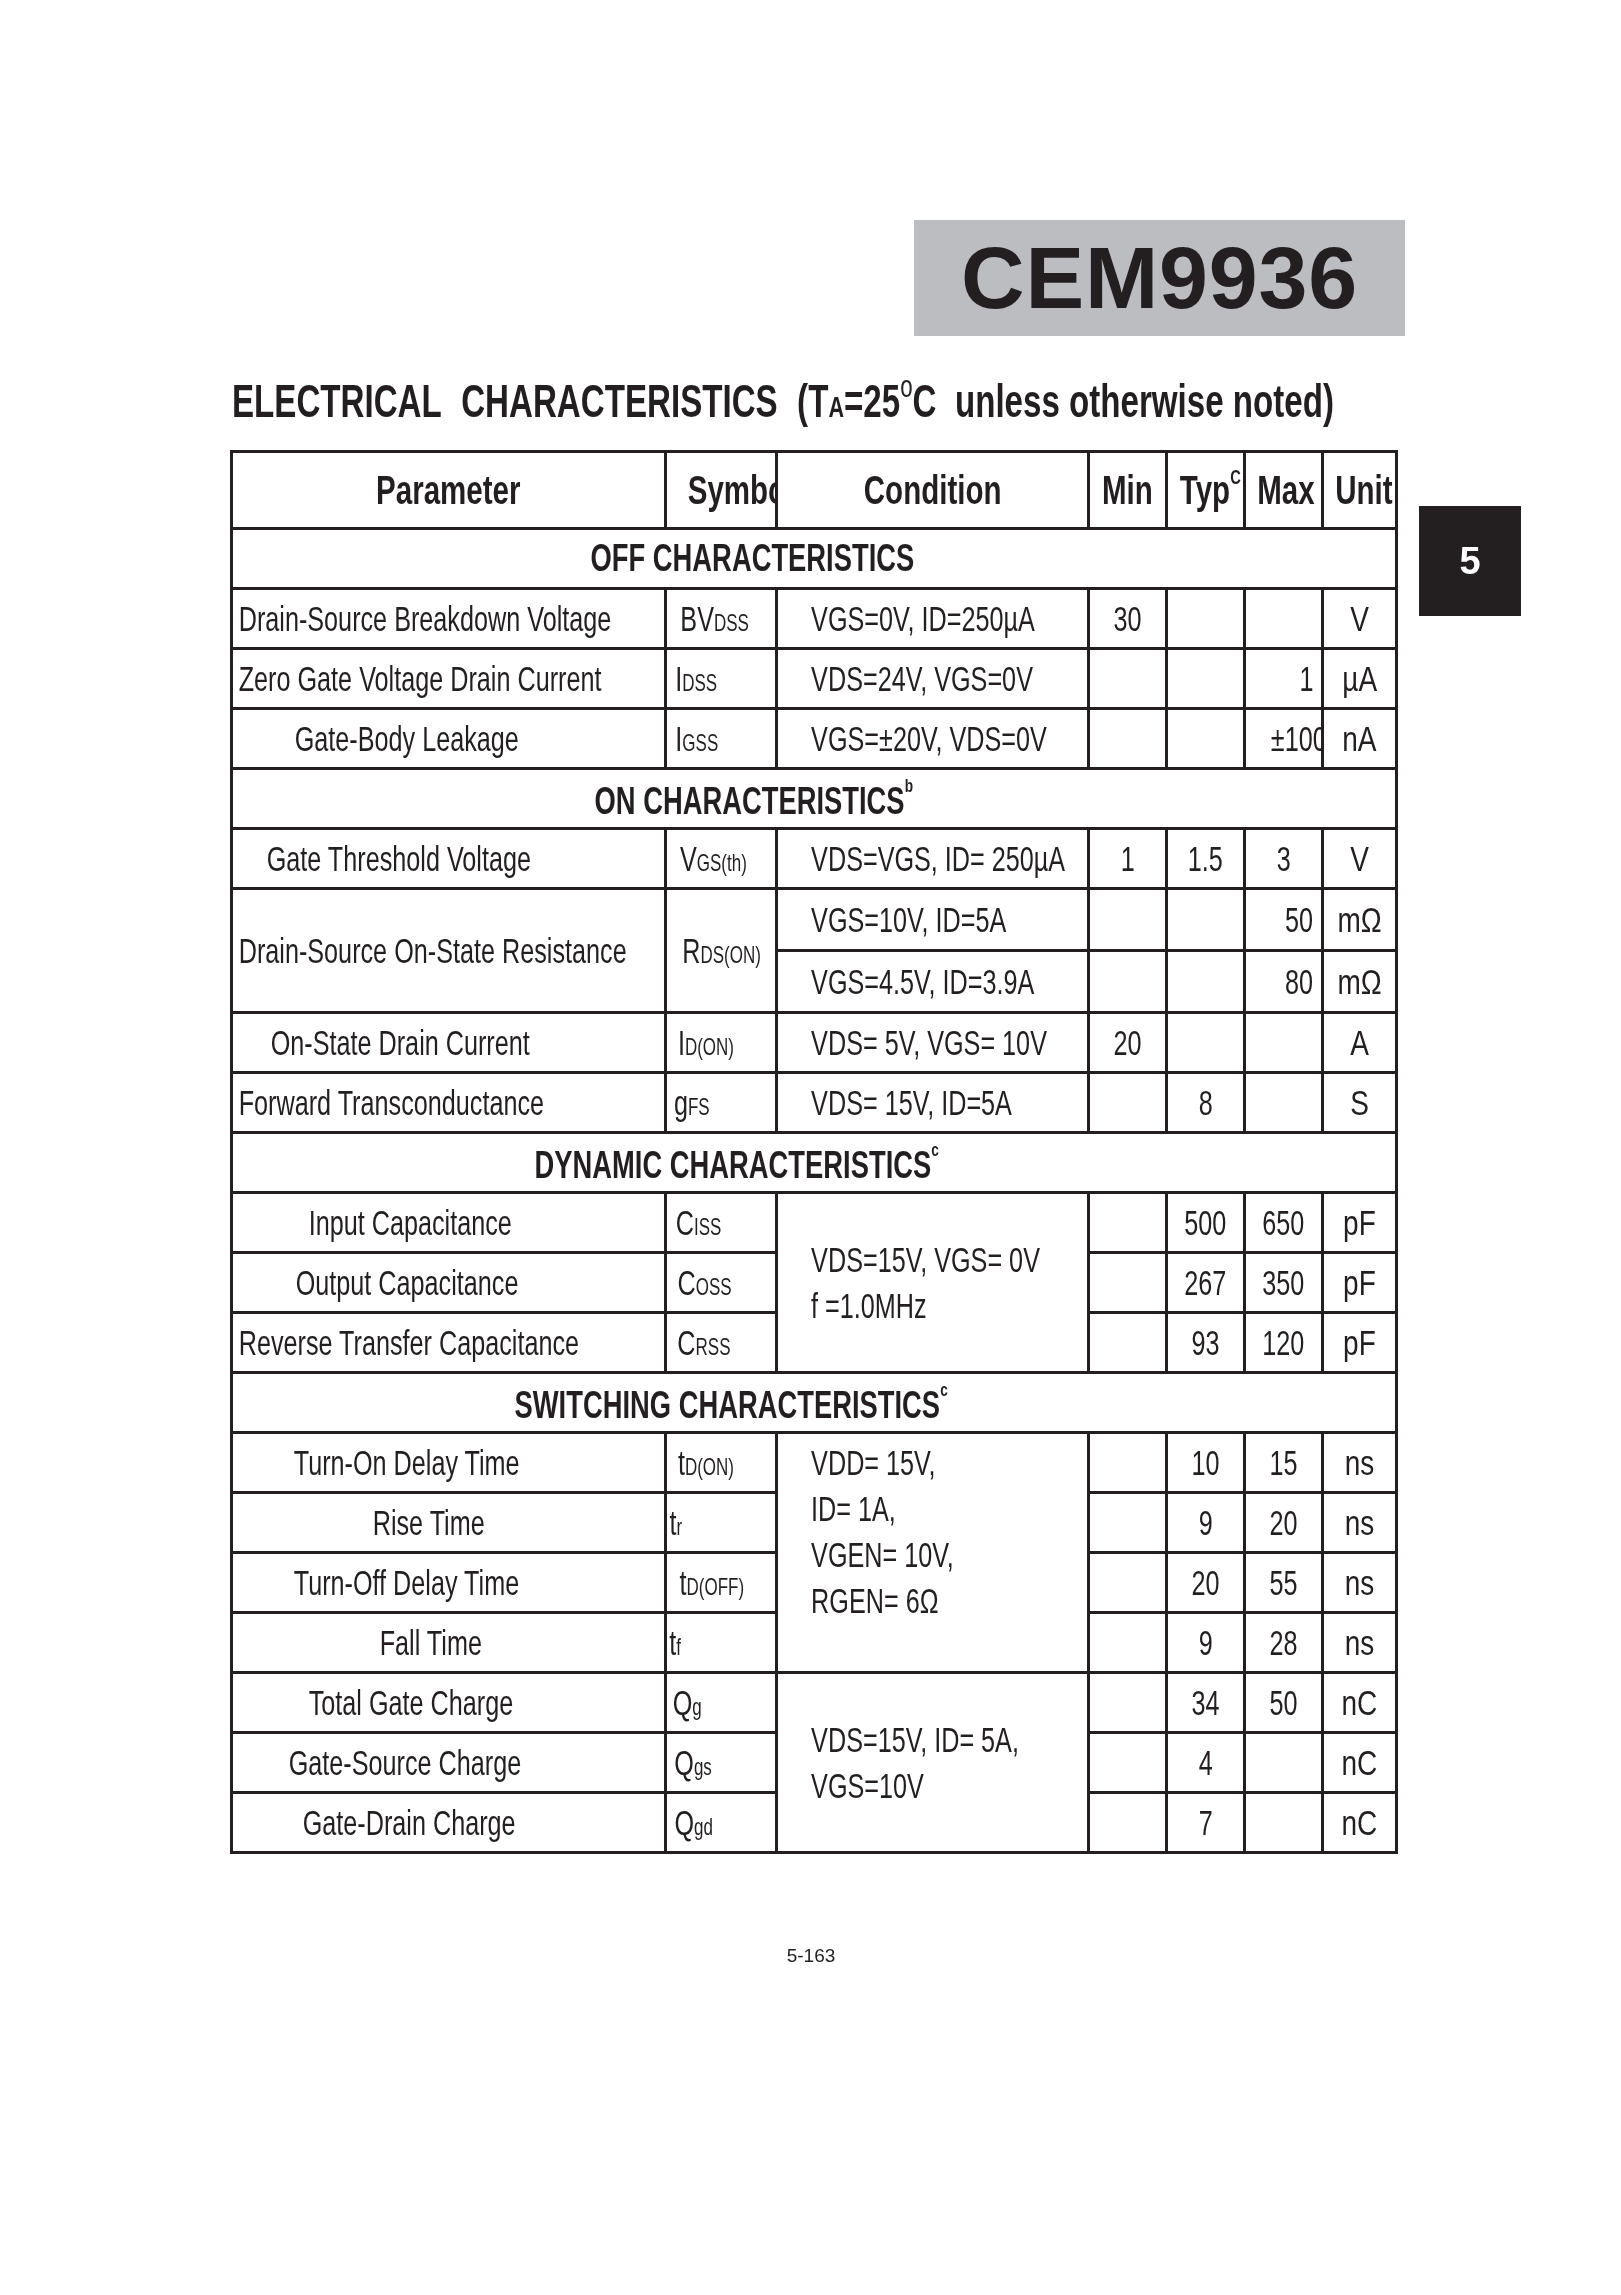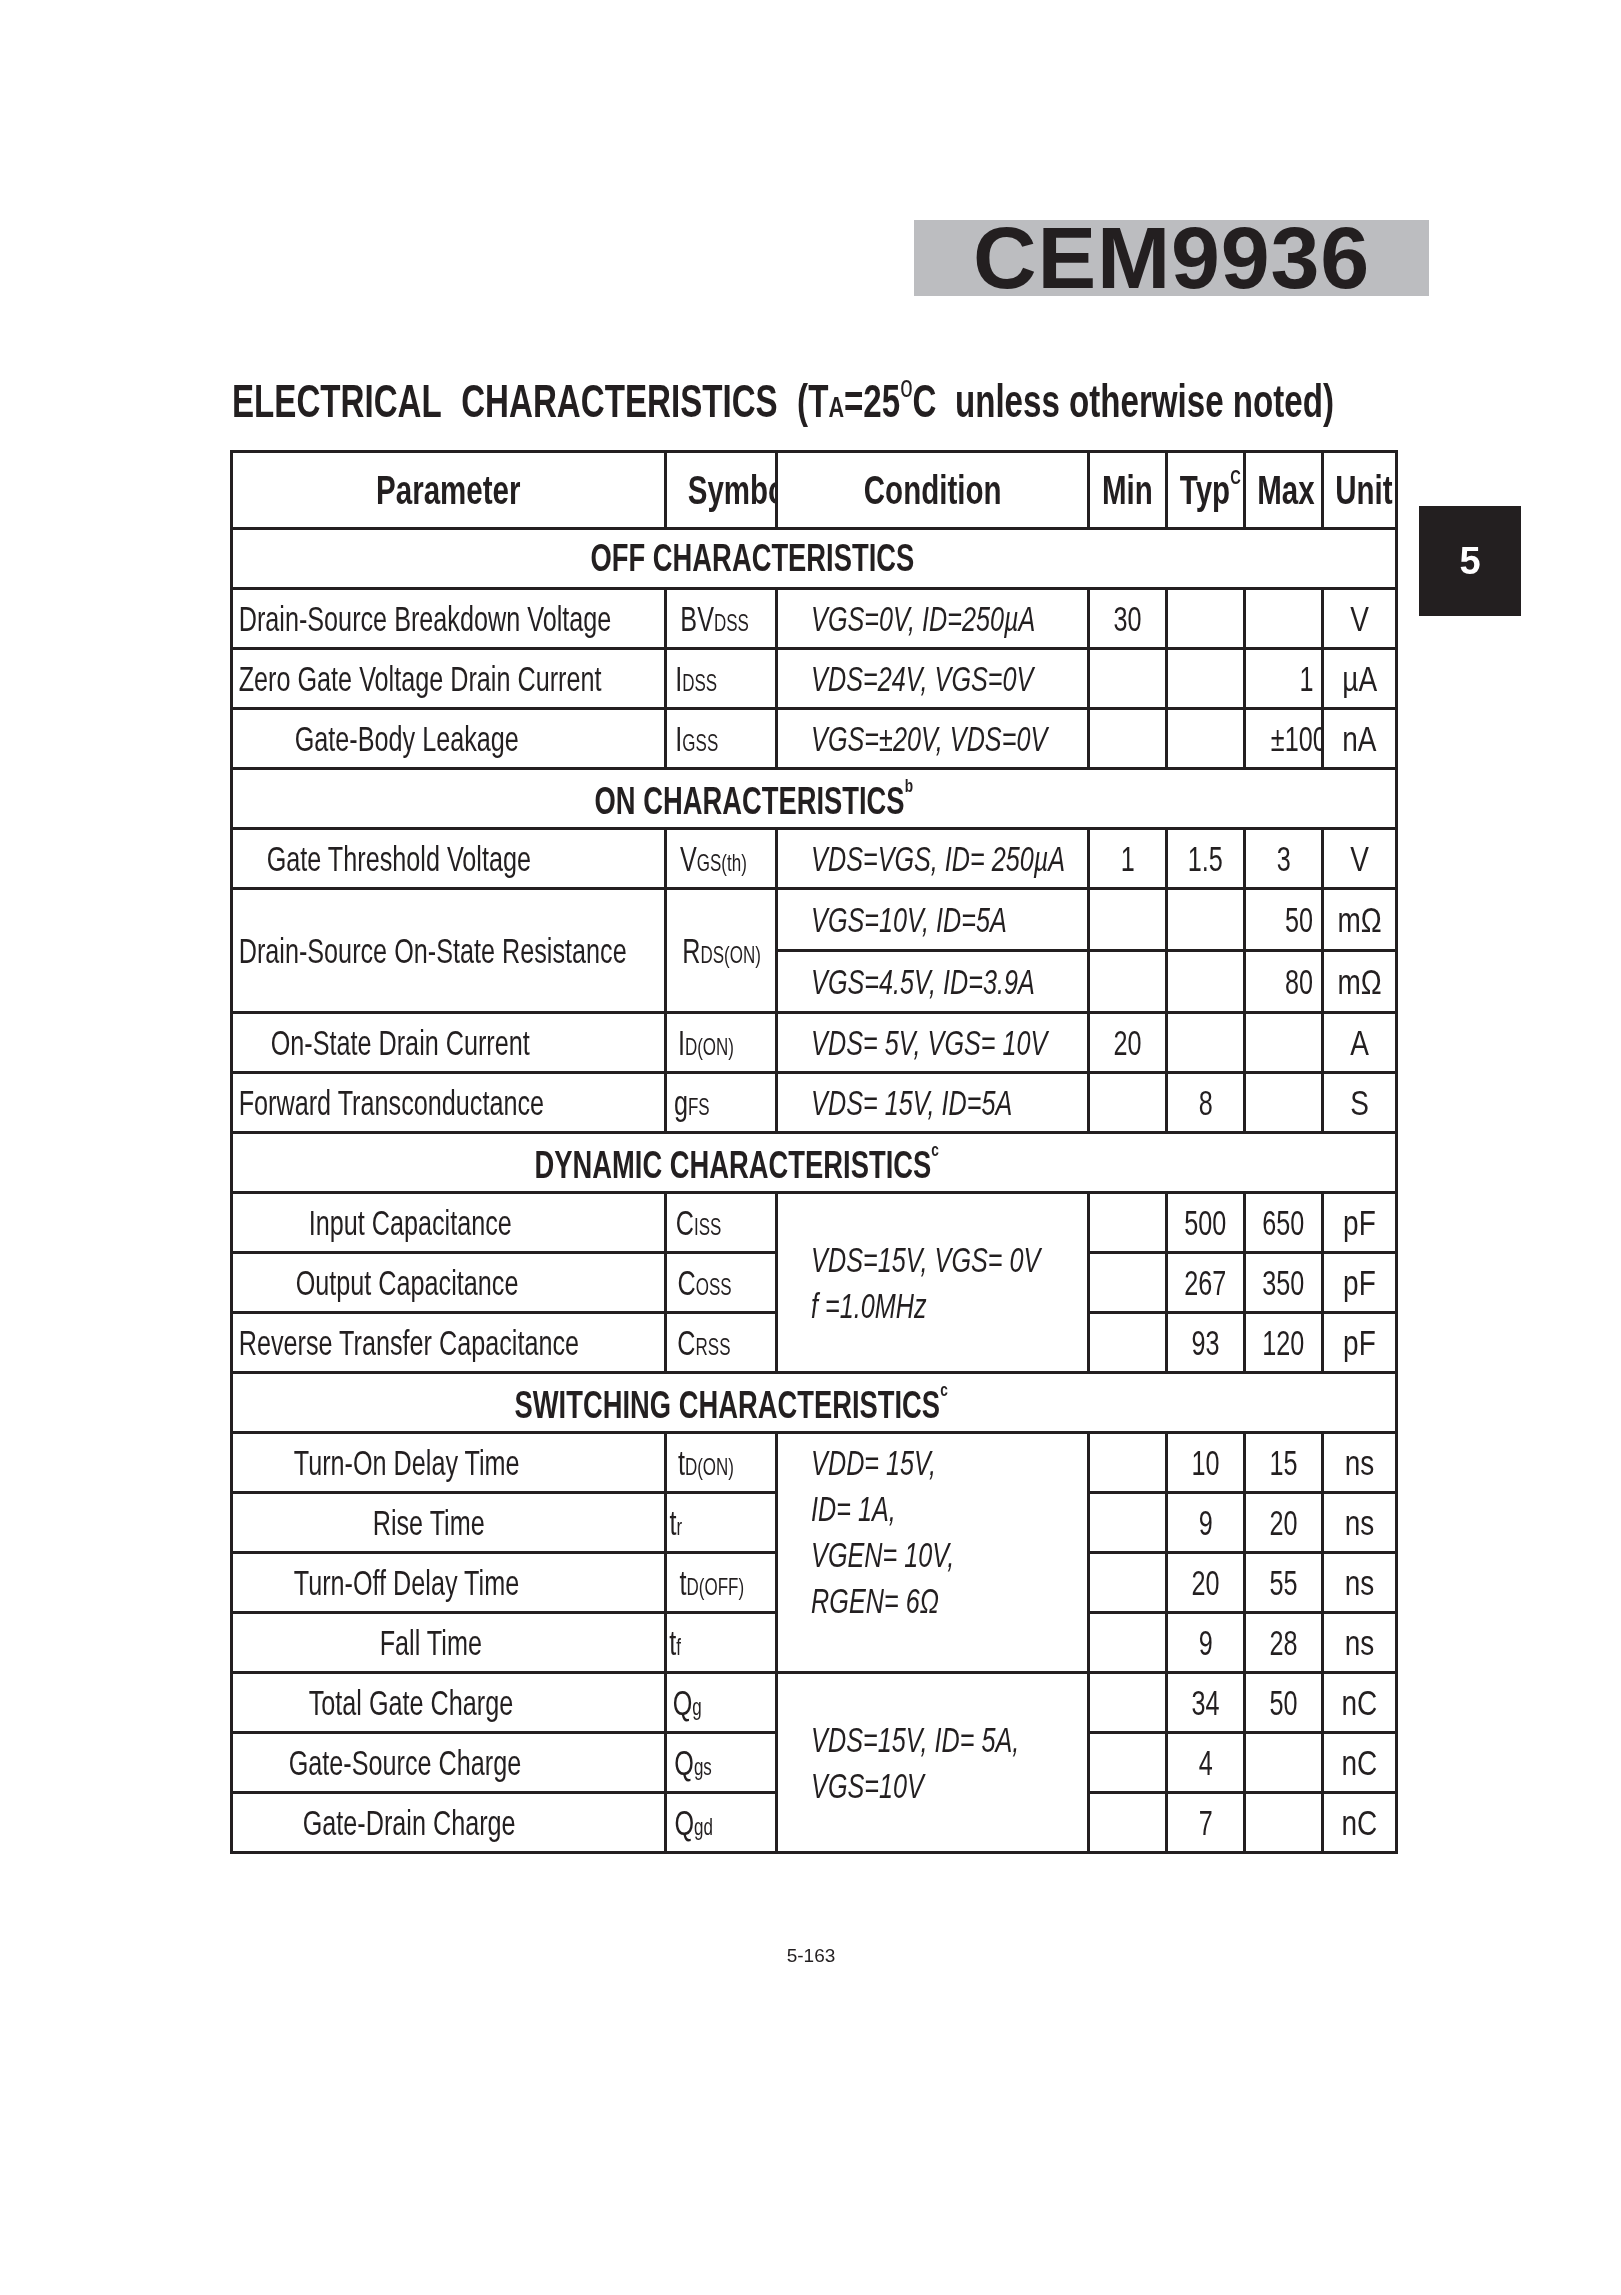--- a/index.html
+++ b/index.html
@@ -1,18 +1,18 @@
 <!DOCTYPE html>
 <html style="font-size:12.6px"><head>
 <meta charset="utf-8">
 <style>
   html, body { margin:0; padding:0; background:#ffffff; }
   body { width:1622px; height:2295px; position:relative; overflow:hidden; color:#231f20;
          font-family:"Liberation Sans", sans-serif; }
-  .part-banner { position:absolute; left:914px; top:220px; width:491px; height:76px; background:#bcbdc0;padding-left:24px; }
+  .part-banner { position:absolute; left:914px; top:220px; width:491px; height:116px; background:#bcbdc0; }
   .part-number { position:absolute; left:0; right:0; top:0; bottom:0; display:flex; align-items:center; justify-content:center;
                  font-family:"Liberation Sans", sans-serif; font-weight:bold; font-size:88px; letter-spacing:0.8px; color:#231f20; }
   .section-tab { position:absolute; left:1419px; top:506px; width:102px; height:110px; background:#231f20; color:#fff;
                  display:flex; align-items:center; justify-content:center; font-weight:bold; font-size:38px; }
   .title { position:absolute; left:232px; top:369px; font-weight:bold; font-size:46px; white-space:nowrap;
            transform:scaleX(0.72); transform-origin:left top; letter-spacing:0px; }
   .title .gap { display:inline-block; width:27px; }
   .title .sub { font-size:30px; }
   .title .deg { font-size:31px; vertical-align:20.4px; font-weight:normal; }
 
@@ -23,21 +23,21 @@
   .hdr-txt { transform:scaleX(0.72); }
   .sec-row td { height:57px; text-align:center; }
   .sec-txt { font-weight:bold; font-size:38px; transform:scaleX(0.72); transform-origin:left center; padding-left:6.3px; }
   .sec-txt sup { font-size:19px; vertical-align:22px; }
   .data-row td { height:57px; }
   td.param { text-align:center; }
   .cell-txt { font-size:35px; transform:scaleX(0.72); transform-origin:left center; padding-left:7.9px; }
   td.sym { }
   .sym-txt { font-size:35px; transform:scaleX(0.72); }
   .sym-txt .s { font-size:23.6px; }
-  td.cond { text-align:left;font-style:italic; }
+  td.cond { text-align:left; }
   .cond-txt { font-size:35px; transform:scaleX(0.72); transform-origin:left center; padding-left:46px; line-height:46px; }
   td.val { text-align:center; }
   td.val.max { text-align:right; }
   .num { font-size:35px; transform:scaleX(0.72); }
   td.val.max .num { transform-origin:right center; padding-right:11px; }
   .unit { font-size:35px; transform:scaleX(0.8); display:inline-block; }
   .page-num { position:absolute; left:0; width:1622px; top:1945px; text-align:center; font-size:19px; }
 </style>
 </head>
 <body>

